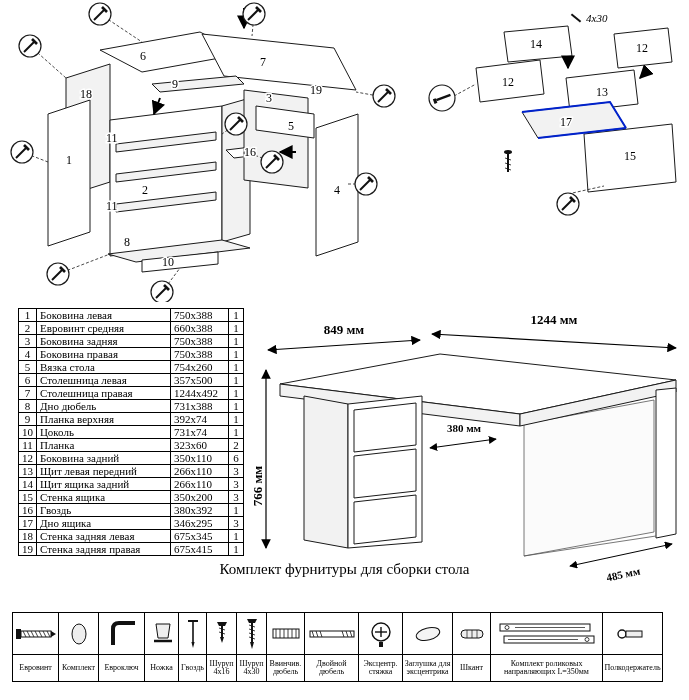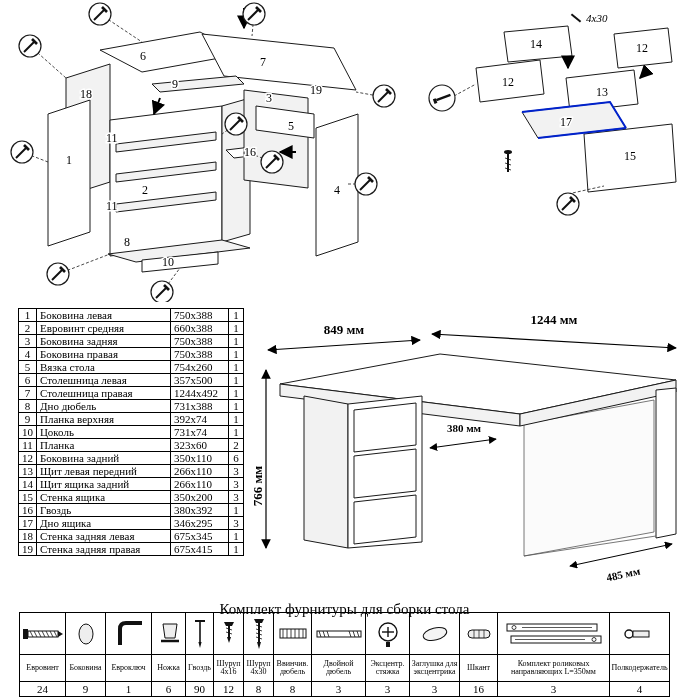--- a/index.html
+++ b/index.html
@@ -19,22 +19,22 @@
   .svg-drawer{position:absolute;left:418px;top:6px}
   .svg-desk{position:absolute;left:252px;top:296px}
 
   .parts-table{position:absolute;left:18px;top:308px;border-collapse:collapse;font-size:11px}
   .parts-table td{border:1px solid #000;padding:0 3px;height:12.5px;line-height:12px;white-space:nowrap}
   .c-num{width:16px;text-align:center}
   .c-name{width:134px}
   .c-size{width:58px;text-align:left}
   .c-qty{width:15px;text-align:center}
 
-  .hw-title{position:absolute;left:0;top:601px;width:689px;text-align:center;font-size:15px}
-  .hw-table{position:absolute;left:19px;top:612px;width:634px;border-collapse:collapse;table-layout:fixed}
+  .hw-title{position:absolute;left:0;top:561px;width:689px;text-align:center;font-size:15px}
+  .hw-table{position:absolute;left:12px;top:612px;width:634px;border-collapse:collapse;table-layout:fixed}
   .hw-table td{border:1px solid #000;text-align:center;vertical-align:middle;overflow:hidden}
   .hw-icon-cell{height:42px}
   .hw-name-cell{height:27px;font-size:8px;line-height:8.5px;padding:1px}
   .hw-qty-cell{height:15px;font-size:11px}
   .hwicon{display:block;margin:0 auto}
 </style>
 </head>
 <body>
 
 <svg class="svg-main" width="420" height="300" viewBox="0 0 420 300">
@@ -463,44 +463,28 @@
         </td>
     <td class="hw-icon-cell">
       <svg class="hwicon" width="52" height="38" viewBox="0 0 52 38">
         <circle cx="15" cy="19" r="4" fill="none" stroke="#111" stroke-width="1.4"></circle>
         <rect x="19" y="16" width="16" height="6" fill="#eee" stroke="#111"></rect>
       </svg>
         </td>
   </tr>
   <tr>
     <td class="hw-name-cell">Евровинт</td>
-    <td class="hw-name-cell">Боковина</td>
+    <td class="hw-name-cell">Комплект</td>
     <td class="hw-name-cell">Евроключ</td>
     <td class="hw-name-cell">Ножка</td>
     <td class="hw-name-cell">Гвоздь</td>
     <td class="hw-name-cell">Шуруп 4x16</td>
     <td class="hw-name-cell">Шуруп 4x30</td>
     <td class="hw-name-cell">Ввинчив. дюбель</td>
     <td class="hw-name-cell">Двойной дюбель</td>
     <td class="hw-name-cell">Эксцентр. стяжка</td>
     <td class="hw-name-cell">Заглушка для эксцентрика</td>
     <td class="hw-name-cell">Шкант</td>
     <td class="hw-name-cell">Комплект роликовых направляющих L=350мм</td>
     <td class="hw-name-cell">Полкодержатель</td>
   </tr>
-  <tr>
-    <td class="hw-qty-cell">24</td>
-    <td class="hw-qty-cell">9</td>
-    <td class="hw-qty-cell">1</td>
-    <td class="hw-qty-cell">6</td>
-    <td class="hw-qty-cell">90</td>
-    <td class="hw-qty-cell">12</td>
-    <td class="hw-qty-cell">8</td>
-    <td class="hw-qty-cell">8</td>
-    <td class="hw-qty-cell">3</td>
-    <td class="hw-qty-cell">3</td>
-    <td class="hw-qty-cell">3</td>
-    <td class="hw-qty-cell">16</td>
-    <td class="hw-qty-cell">3</td>
-    <td class="hw-qty-cell">4</td>
-  </tr>
   </tbody>
 </table>
 
 </body></html>

